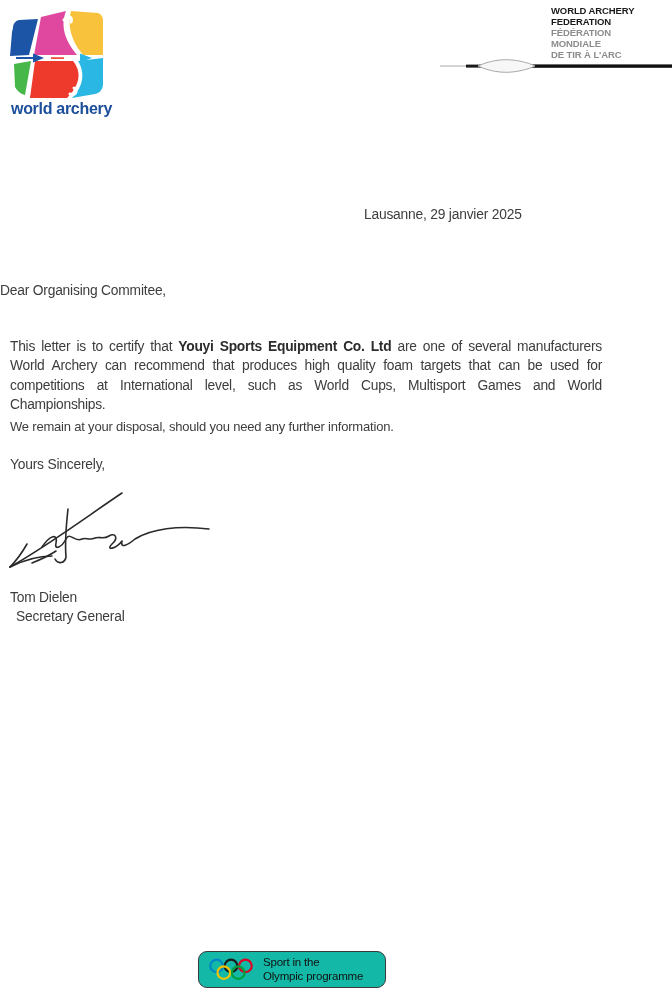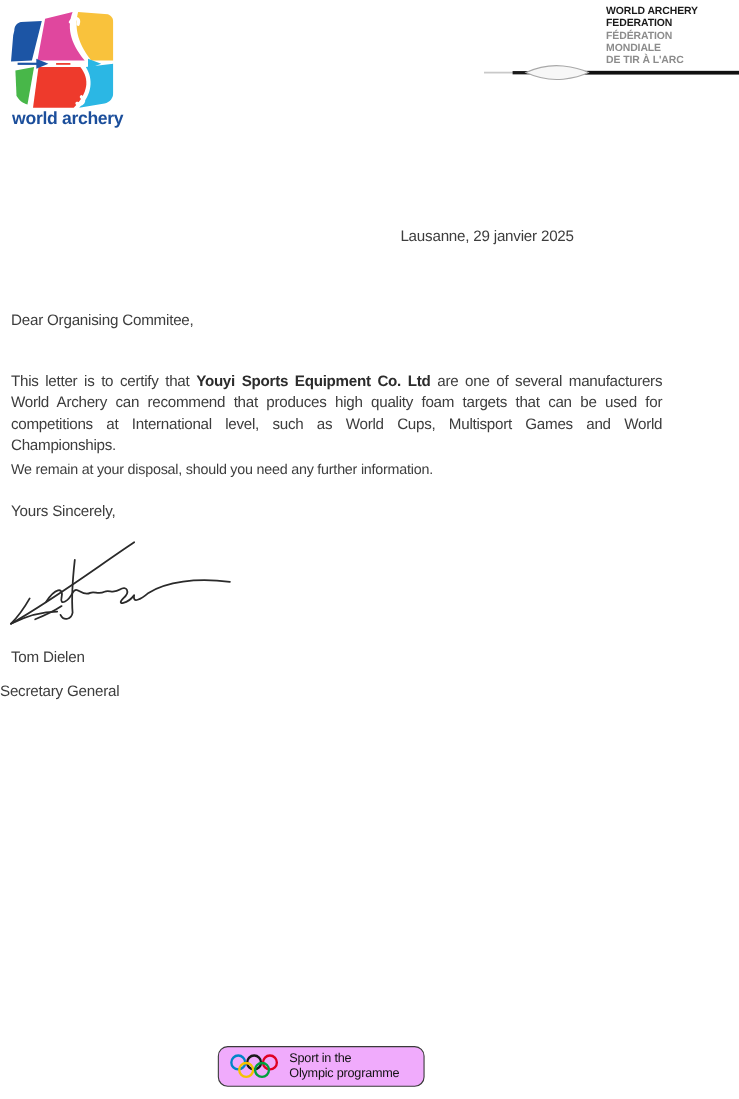--- a/index.html
+++ b/index.html
@@ -20,38 +20,38 @@
   
   .org-block{position:absolute;left:551px;top:5px;line-height:11px;
     font-size:9.5px;font-weight:700;letter-spacing:-0.1px;}
   .org-en{color:#1a1a1a;}
   .org-fr{color:#8c8c8c;}
   .arrow-rule{position:absolute;left:440px;top:58px;width:232px;height:16px;}
   .address-block{position:absolute;left:551px;top:73px;
     font-size:7.8px;line-height:10.4px;color:#8e8e8e;font-weight:400;}
   
   .dateline{position:absolute;left:333px;top:207px;font-size:13.8px;color:#3d3d3d;letter-spacing:-0.2px;margin-left:31px;}
-  .salutation{position:absolute;left:10px;top:283px;font-size:13.8px;color:#3d3d3d;letter-spacing:-0.2px;}
+  .salutation{position:absolute;left:0;top:283px;font-size:13.8px;color:#3d3d3d;letter-spacing:-0.2px;}
   .para1{
     position:absolute;left:10px;top:337px;width:592px;
     font-size:13.8px;line-height:19.3px;color:#3d3d3d;
     text-align:justify;letter-spacing:-0.25px;
   }
   .para1 b{color:#2c2c2c;}
   .para2{position:absolute;left:10px;top:419px;font-size:13px;color:#3d3d3d;letter-spacing:-0.2px;}
   .closing{position:absolute;left:10px;top:457px;font-size:13.8px;color:#3d3d3d;letter-spacing:-0.2px;}
   .signature{position:absolute;left:4px;top:483px;width:210px;height:88px;}
   .signer-name{position:absolute;left:10px;top:590px;font-size:13.8px;color:#3d3d3d;letter-spacing:-0.2px;}
-  .signer-title{position:absolute;left:0;top:609px;font-size:13.8px;color:#3d3d3d;letter-spacing:-0.2px;margin-top:12px;}
+  .signer-title{position:absolute;left:16px;top:609px;font-size:13.8px;color:#3d3d3d;letter-spacing:-0.2px;}
   
   .olympic-badge{
     position:absolute;left:198px;top:951px;width:188px;height:37px;
     border:1.4px solid #3a3a3a;border-radius:9px;
     display:flex;align-items:center;gap:9px;box-sizing:border-box;
-    padding-left:9px;background:#f0abfc;
+    padding-left:9px;background:#14b8a6;
   }
   .badge-text{font-size:11.5px;line-height:13.5px;color:#111111;letter-spacing:-0.2px;}
 </style>
 </head>
 <body>
 
 <div class="page">
 
   <svg class="logo-mark" viewBox="0 0 93 91" xmlns="http://www.w3.org/2000/svg">
 

